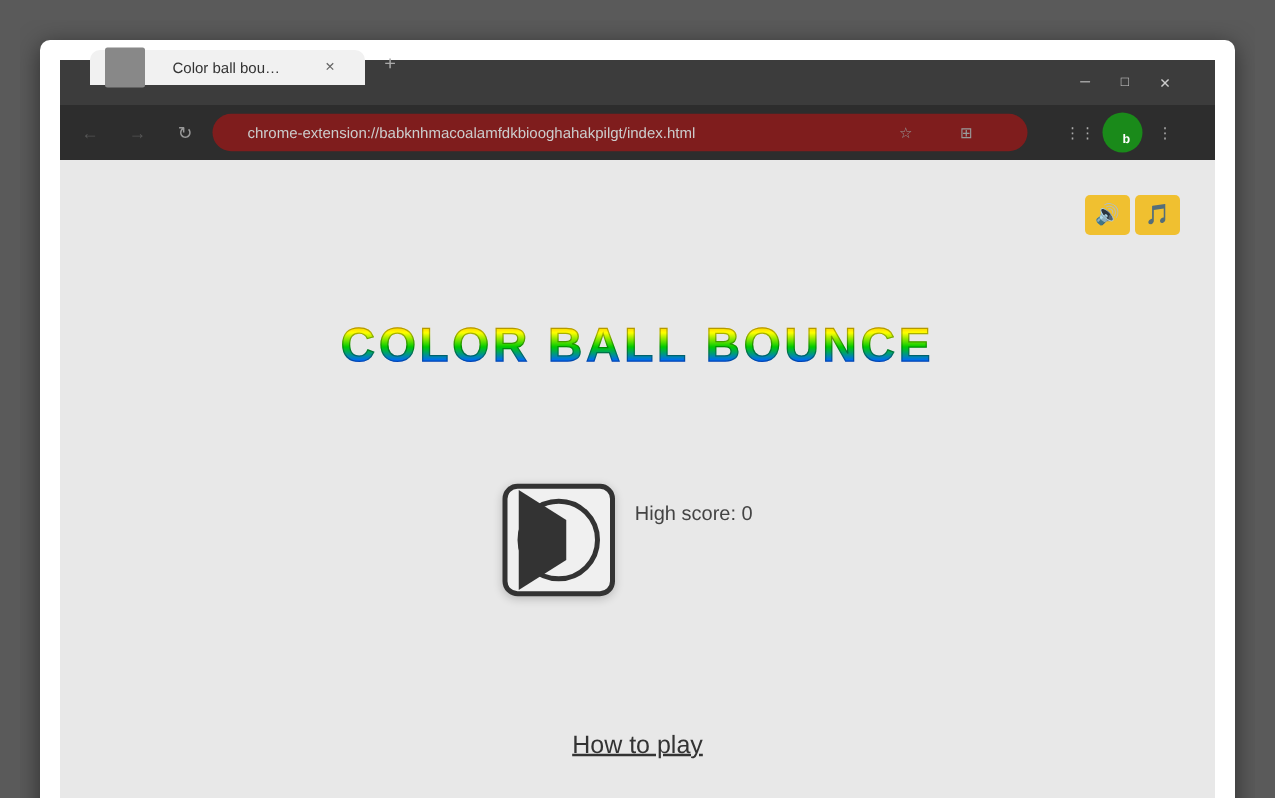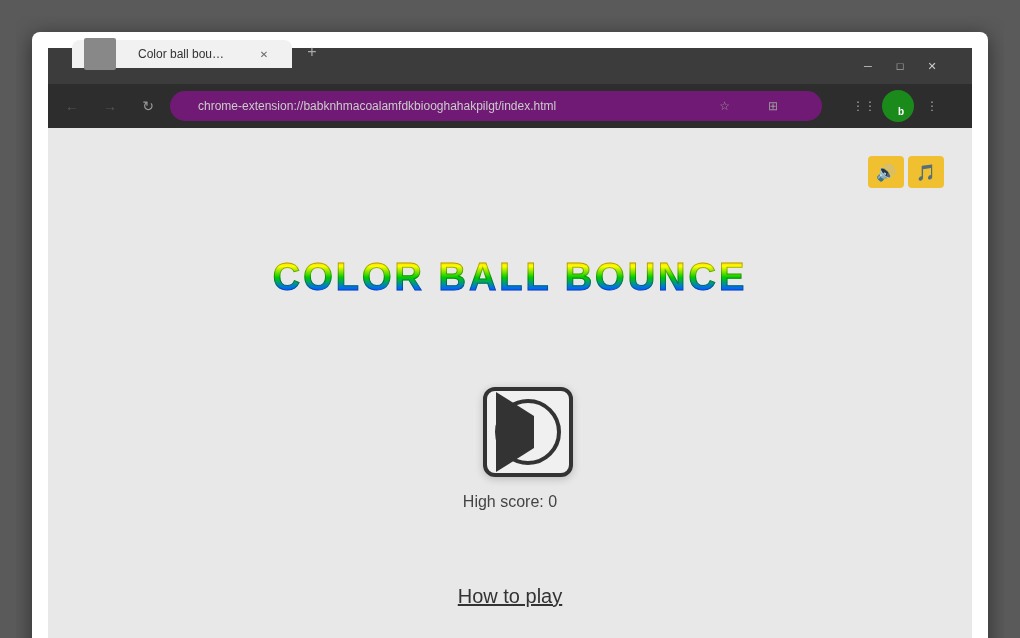--- a/index.html
+++ b/index.html
@@ -136,21 +136,21 @@
       border-radius: 50%;
     }
 
     .nav-btn.disabled {
       color: #555;
       cursor: default;
     }
 
     .url-bar {
       flex: 1;
-      background: #701a75;
+      background: #7f1d1d;
       border-radius: 16px;
       height: 30px;
       display: flex;
       align-items: center;
       padding: 0 12px;
       gap: 8px;
     }
 
     .url-text {
       font-size: 12px;
@@ -263,22 +263,22 @@
       -webkit-background-clip: text;
       -webkit-text-fill-color: transparent;
       background-clip: text;
       text-shadow: none;
       -webkit-text-stroke: 1px rgba(0,0,0,0.3);
     }
 
     
     .play-area {
       display: flex;
-      flex-direction: column;
-      align-items: flex-end;
+      flex-direction: row;
+      align-items: flex-start;
       gap: 0;
     }
 
     .play-button {
       width: 90px;
       height: 90px;
       background: #f0f0f0;
       border: 4px solid #333;
       border-radius: 12px;
       display: flex;

